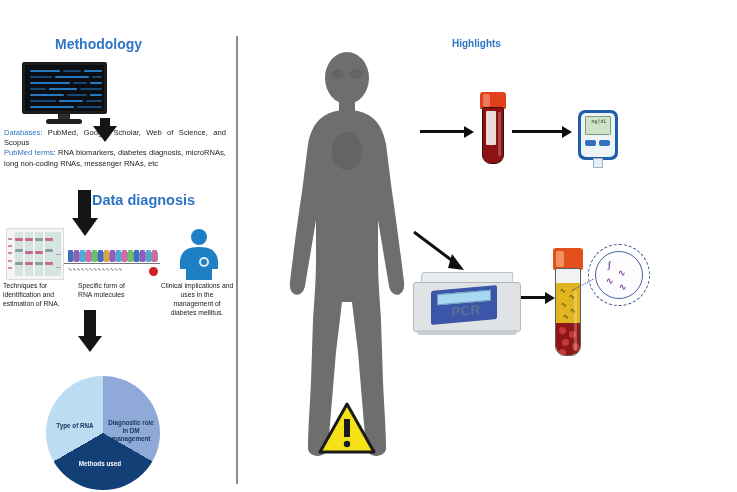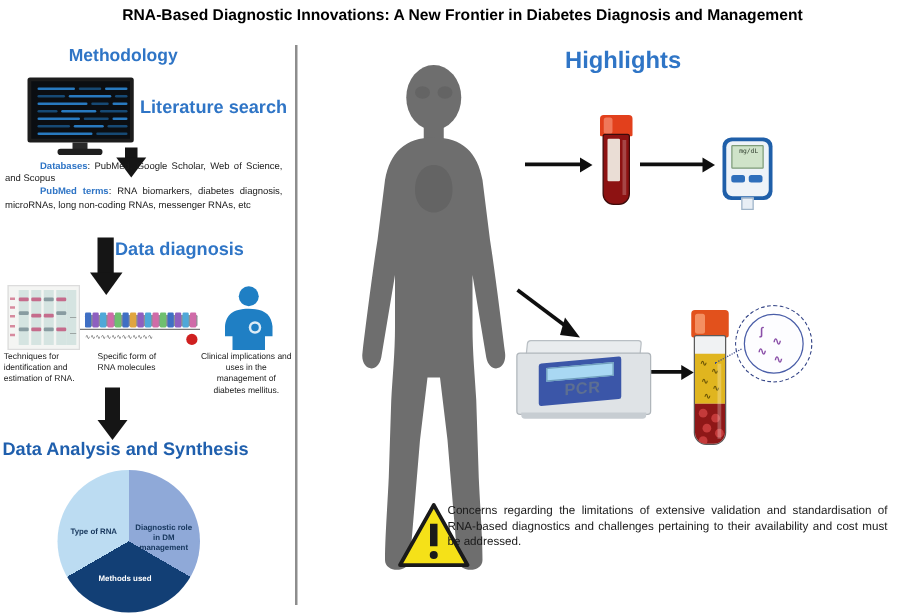--- a/index.html
+++ b/index.html
@@ -17,21 +17,21 @@
     font-size:12.5px;font-weight:bold;line-height:16px;
     text-align:center;color:#000;
   }
 
   
   .divider{left:236px;top:36px;width:2px;height:448px;background:#8d8d8d;}
 
   
   .sec-head{font-weight:bold;color:#2f75c6;}
   .h-methodology{left:55px;top:36px;font-size:14px;}
-  .h-highlights{left:452px;top:38px;font-size:19px;}
+  .h-highlights{left:452px;top:38px;font-size:10px;}
   .h-litsearch{left:112px;top:78px;font-size:14.5px;font-weight:bold;color:#2f75c6;}
   .h-dataextract{left:92px;top:192px;font-size:14.5px;font-weight:bold;color:#2f75c6;}
   .h-dataanalysis{left:2px;top:352px;font-size:14.5px;font-weight:bold;color:#1f5fad;}
 
   
   .monitor{left:22px;top:62px;width:85px;height:62px;}
   .monitor .screen{
     position:absolute;left:0;top:0;width:85px;height:52px;
     background:#0b0e12;border:3px solid #1c1c1c;border-radius:2px;
     box-sizing:border-box;overflow:hidden;
@@ -41,21 +41,21 @@
   .monitor .neck{position:absolute;left:36px;top:52px;width:12px;height:6px;background:#2a2a2a;}
   .monitor .base{position:absolute;left:24px;top:57px;width:36px;height:5px;background:#1f1f1f;border-radius:3px;}
   .arrow-shaft{position:absolute;background:#151515;}
   .arrow-head{position:absolute;width:0;height:0;border-left:12px solid transparent;border-right:12px solid transparent;border-top:16px solid #151515;}
 
   
   .meth-text{
     left:4px;top:128px;width:222px;
     font-size:7.6px;line-height:10.2px;color:#1a1a1a;text-align:justify;
   }
-  .meth-text .lbl{color:#2f75c6;font-weight:bold;margin-left:28px;}
+  .meth-text .lbl{color:#2f75c6;font-weight:normal;}
 
   
   .gel{left:6px;top:228px;width:56px;height:50px;background:#f4f5f3;border:1px solid #dcdcdc;overflow:hidden;}
   .gel .lane{position:absolute;top:3px;width:8px;height:44px;background:#cfe0dd;opacity:.85;}
   .gel .band{position:absolute;height:3px;background:#c2577d;opacity:.85;border-radius:1px;}
   .gel .band.g{background:#7a8f95;}
   .gel .mk{position:absolute;left:1px;width:4px;height:1.5px;background:#d78a9e;}
 
   
   .rna{left:56px;top:250px;width:104px;height:30px;}
@@ -149,21 +149,20 @@
   
   .warn{left:318px;top:402px;width:58px;height:52px;}
   .warn svg{display:block;}
   .txt-warn{left:358px;top:402px;width:352px;font-size:9.3px;line-height:12.6px;color:#1a1a1a;text-align:justify;}
 </style>
 </head>
 <body>
 
 <div class="root">
 
-  <div class="abs title">RNA-Based Diagnostic Innovations: A New Frontier in Diabetes Diagnosis and Management</div>
 
   <div class="abs divider"></div>
 
   <div class="abs sec-head h-methodology">Methodology</div>
 
   <div class="abs monitor">
     <div class="screen">
       <div class="ln" style="left:5px;top:5px;width:30px;"></div>
       <div class="ln d" style="left:38px;top:5px;width:18px;"></div>
       <div class="ln" style="left:59px;top:5px;width:18px;"></div>
@@ -182,21 +181,20 @@
       <div class="ln d" style="left:5px;top:35px;width:26px;"></div>
       <div class="ln" style="left:34px;top:35px;width:24px;"></div>
       <div class="ln d" style="left:61px;top:35px;width:16px;"></div>
       <div class="ln" style="left:5px;top:41px;width:44px;"></div>
       <div class="ln d" style="left:52px;top:41px;width:25px;"></div>
     </div>
     <div class="neck"></div>
     <div class="base"></div>
   </div>
 
-  <div class="abs h-litsearch">Literature search</div>
 
   <div class="abs" style="left:92px;top:118px;width:26px;height:22px;">
     <div class="arrow-shaft" style="left:8px;top:0;width:10px;height:10px;"></div>
     <div class="arrow-head" style="left:1px;top:8px;"></div>
   </div>
 
   <div class="abs meth-text">
     <span class="lbl">Databases</span><span>: </span><span>PubMed, Google Scholar, Web of Science, and Scopus</span><br>
     <span class="lbl">PubMed terms</span><span>: </span><span>RNA biomarkers, diabetes diagnosis, microRNAs, long non-coding RNAs, messenger RNAs, etc</span>
   </div>
@@ -268,21 +266,20 @@
 
   <div class="cap cap1">Techniques for identification and estimation of RNA.</div>
   <div class="cap cap2">Specific form of RNA molecules</div>
   <div class="cap cap3">Clinical implications and uses in the management of diabetes mellitus.</div>
 
   <div class="abs" style="left:78px;top:310px;width:26px;height:44px;">
     <div class="arrow-shaft" style="left:6px;top:0;width:12px;height:28px;"></div>
     <div class="arrow-head" style="left:0px;top:26px;border-left:12px solid transparent;border-right:12px solid transparent;border-top:16px solid #151515;"></div>
   </div>
 
-  <div class="abs h-dataanalysis">Data Analysis and Synthesis</div>
 
   <div class="abs pie-wrap">
     <div class="pie"></div>
     <div class="pie-lbl pl-type">Type of RNA</div>
     <div class="pie-lbl pl-diag">Diagnostic role in DM management</div>
     <div class="pie-lbl pl-meth">Methods used</div>
   </div>
 
   <div class="abs sec-head h-highlights">Highlights</div>
 
@@ -384,15 +381,14 @@
   <div class="abs leader" style="left:572px;top:290px;width:24px;transform:rotate(-28deg);transform-origin:left center;"></div>
 
 
   <div class="abs warn">
     <svg width="58" height="52" viewBox="0 0 58 52">
       <polygon points="29,2 56,50 2,50" fill="#f5e118" stroke="#1a1a1a" stroke-width="3" stroke-linejoin="round"></polygon>
       <rect x="26" y="17" width="6" height="18" fill="#1a1a1a"></rect>
       <circle cx="29" cy="42" r="3.2" fill="#1a1a1a"></circle>
     </svg>
   </div>
-  <div class="abs txt-warn">Concerns regarding the limitations of extensive validation and standardisation of RNA-based diagnostics and challenges pertaining to their availability and cost must be addressed.</div>
 
 </div>
 
 </body></html>

